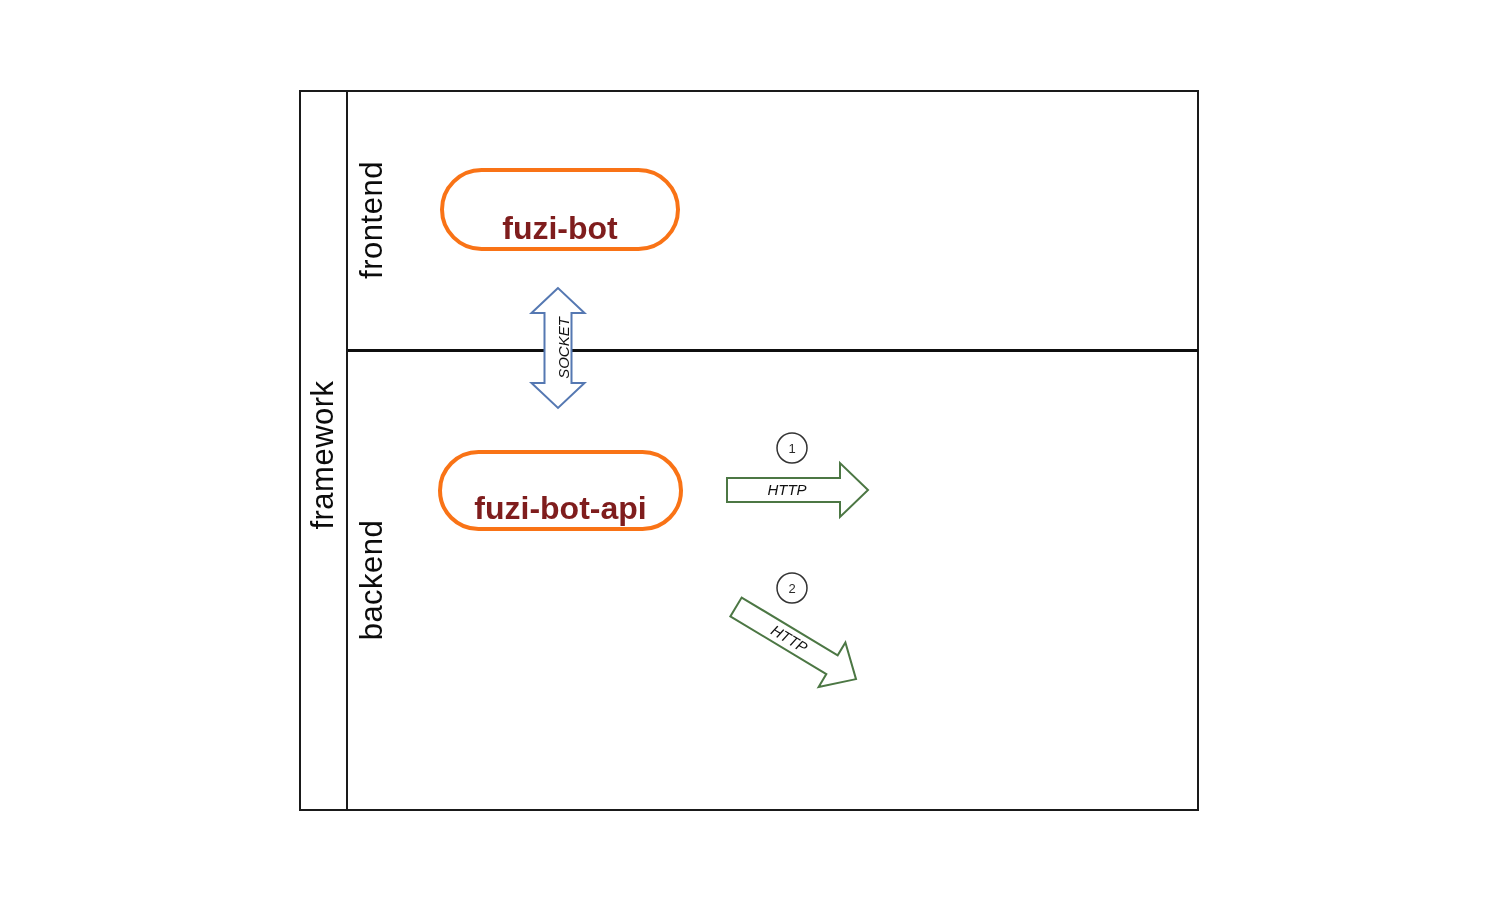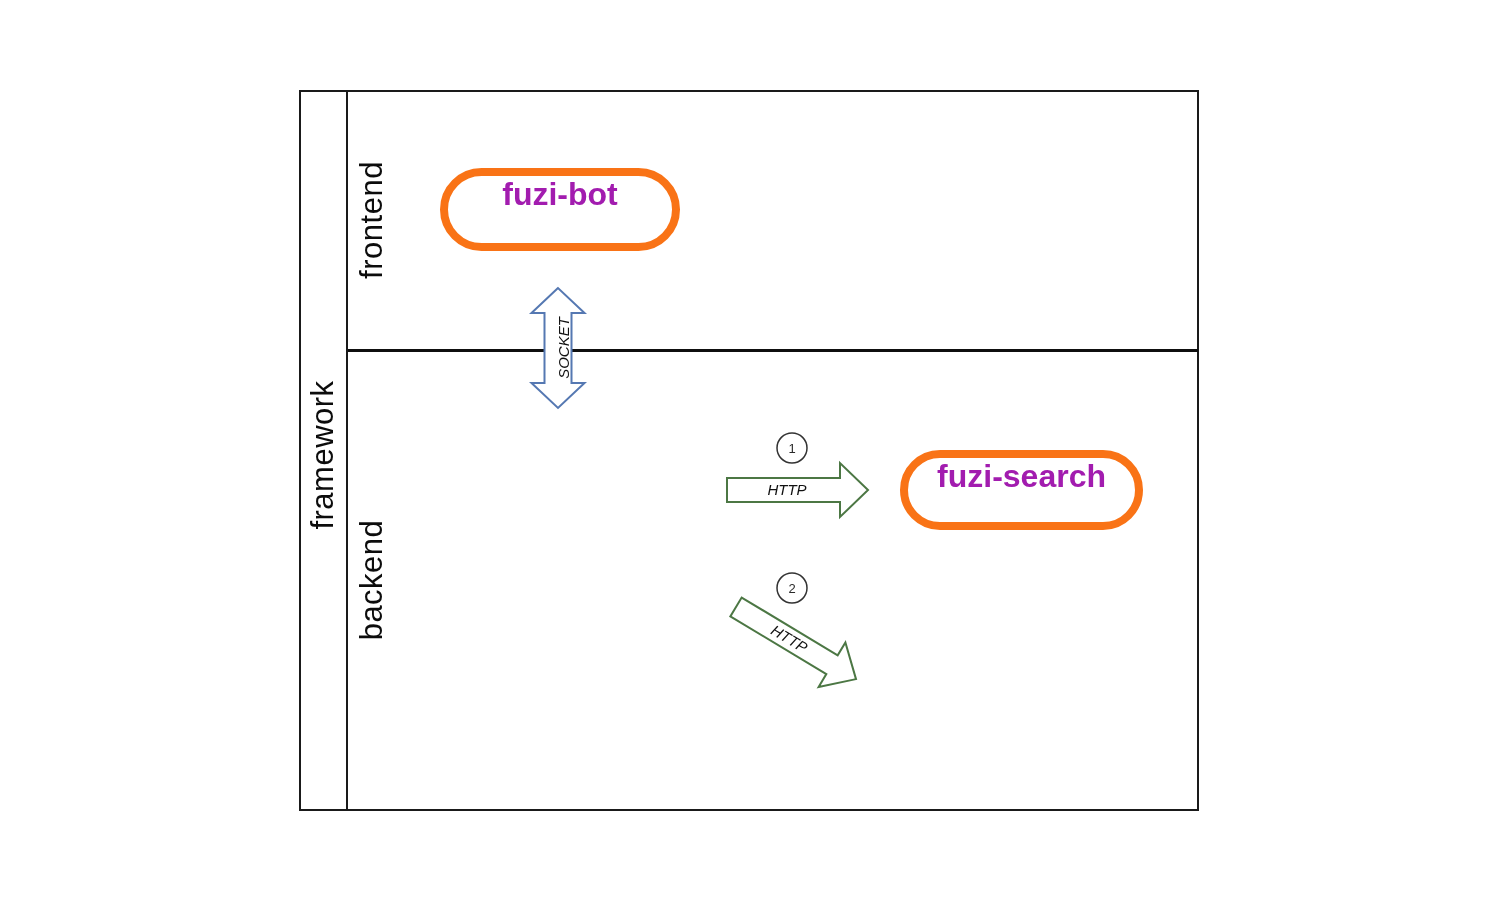--- a/index.html
+++ b/index.html
@@ -52,29 +52,29 @@
     color: #0c0c0c;
     letter-spacing: 0.5px;
   }
   .pool-title  { left: 323px; top: 455px; }
   .lane-frontend-label { left: 372px; top: 220px; }
   .lane-backend-label  { left: 372px; top: 580px; }
   
   .node {
     position: absolute;
     box-sizing: border-box;
-    border: 8px solid #f97316;
+    border: 4px solid #f97316;
     border-radius: 42px;
     background: #ffffff;
     display: flex;
-    align-items: flex-start;
+    align-items: flex-end;
     justify-content: center;
     font-size: 32px;
     font-weight: bold;
-    color: #a21caf;
+    color: #7f1d1d;
   }
   .node-fuzi-bot     { left: 440px; top: 168px; width: 240px; height: 83px; }
   .node-fuzi-bot-api { left: 438px; top: 450px; width: 245px; height: 81px; }
   .node-fuzi-search  { left: 900px; top: 450px; width: 243px; height: 80px; }
   .node-fuzi-nlu     { left: 898px; top: 650px; width: 244px; height: 80px; }
   
   .overlay {
     position: absolute;
     left: 0;
     top: 0;
@@ -102,22 +102,22 @@
   <div class="pool-strip-line"></div>
   <div class="lane-divider"></div>
 
   <div class="vlabel pool-title">framework</div>
   <div class="vlabel lane-frontend-label">frontend</div>
   <div class="vlabel lane-backend-label">backend</div>
 
   <div class="node node-fuzi-bot">
     <span>fuzi-bot</span>
   </div>
-  <div class="node node-fuzi-search">
-    <span>fuzi-search</span>
+  <div class="node node-fuzi-bot-api">
+    <span>fuzi-bot-api</span>
   </div>
 
   <svg class="overlay" viewBox="0 0 1500 900">
 
     <g>
       <polygon points="558,288 531.5,313 544.5,313 544.5,383 531.5,383 558,408 584.5,383 571.5,383 571.5,313 584.5,313" fill="#ffffff" stroke-width="2" stroke="#5578b2"></polygon>
       <text class="svg-conn-label" transform="translate(563,348) rotate(-90)" text-anchor="middle" dominant-baseline="central">SOCKET</text>
     </g>
 
     <g>

